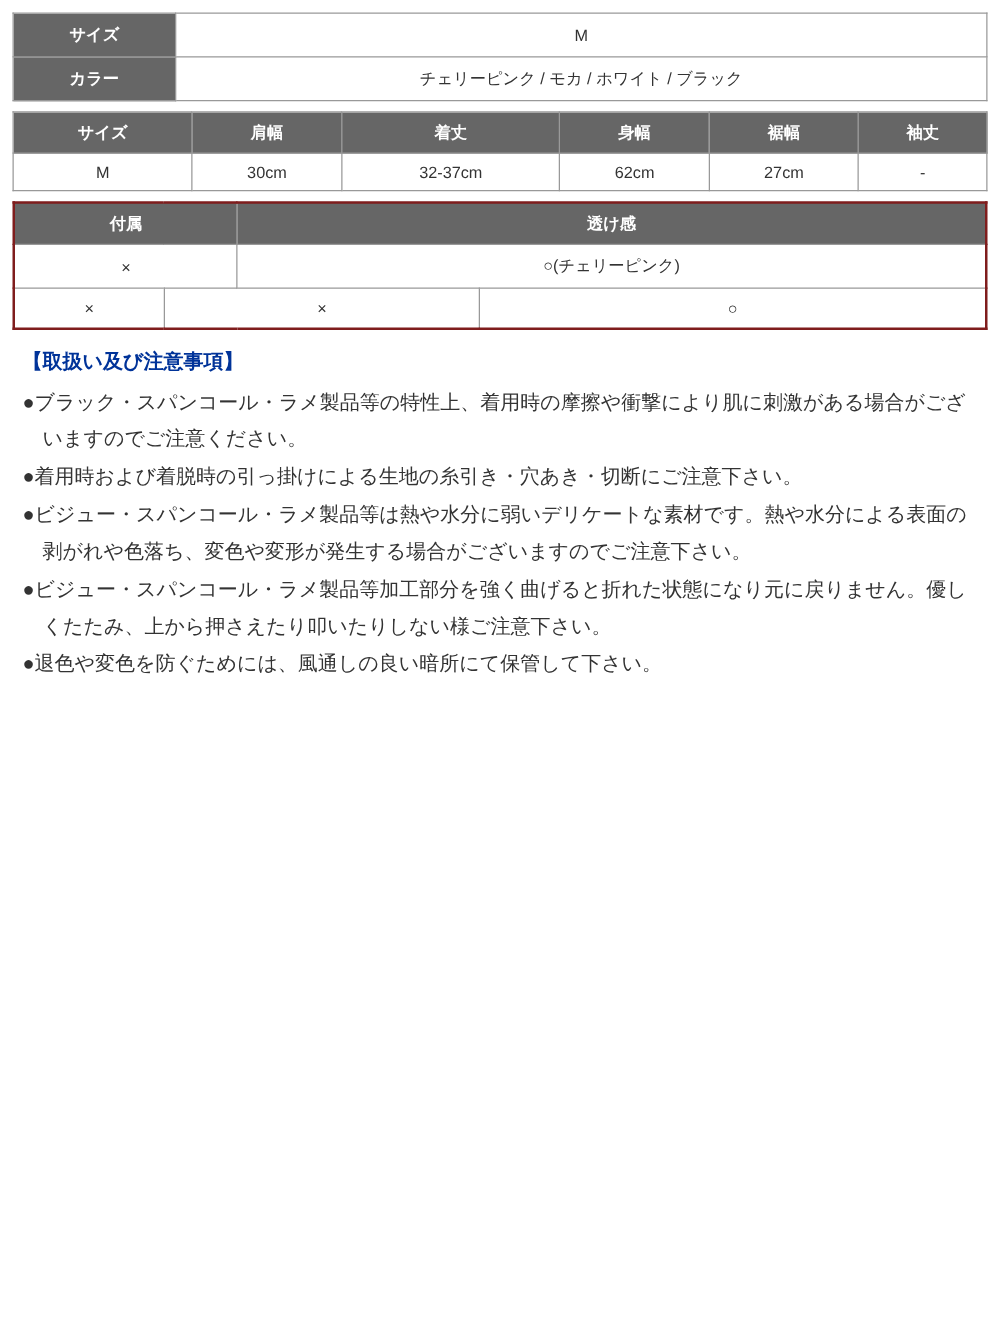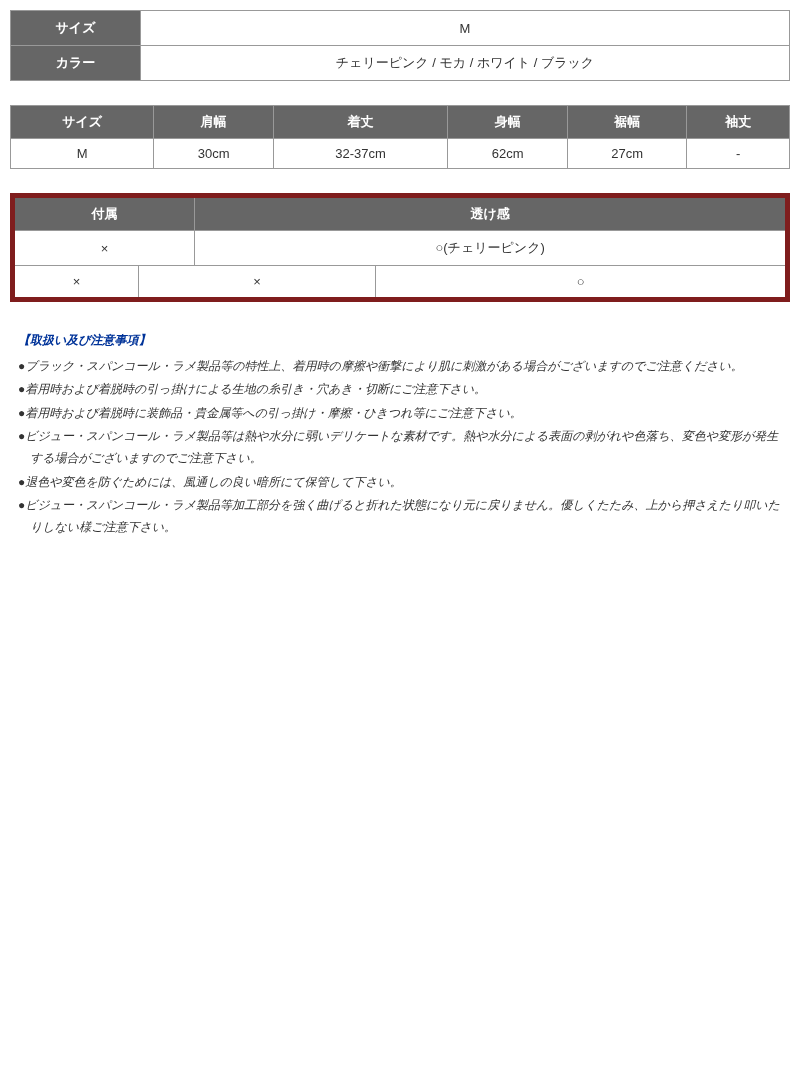--- a/index.html
+++ b/index.html
@@ -10,21 +10,21 @@
     body {
       background: #ffffff;
       font-family: 'MS PGothic', 'Hiragino Kaku Gothic ProN', sans-serif;
       font-size: 13px;
       color: #333;
       padding: 10px;
       width: 800px;
     }
 
     .section {
-      margin-bottom: 24px;
+      margin-bottom: 8px;
     }
 
     
     .info-table {
       width: 100%;
       border-collapse: collapse;
       border: 1px solid #999;
     }
     .info-table tr td {
       border: 1px solid #999;
@@ -61,44 +61,43 @@
       text-align: center;
       padding: 7px 4px;
       border: 1px solid #999;
       background-color: #fff;
     }
 
     
     .attr-table {
       width: 100%;
       border-collapse: collapse;
-      border: 5px solid #7f1d1d;
+      border: 2px solid #7f1d1d;
     }
     .attr-table th {
       background-color: #666;
       color: #fff;
       text-align: center;
       padding: 7px 4px;
       border: 1px solid #999;
       font-weight: bold;
     }
     .attr-table td {
       text-align: center;
       padding: 8px 4px;
       border: 1px solid #999;
       background-color: #fff;
     }
 
     
     .notes {
-      font-size: 12px;
+      font-size: 16px;
       line-height: 1.8;
       color: #333;
       padding: 4px 8px;
-      font-style: italic;
     }
     .notes-title {
       color: #003399;
       font-weight: bold;
       margin-bottom: 4px;
     }
     .notes p {
       text-indent: -1em;
       padding-left: 1em;
       margin-bottom: 2px;
@@ -165,18 +164,17 @@
         </tr>
       </tbody>
   </table>
 </div>
 
 <div class="notes">
   <div class="notes-title">【取扱い及び注意事項】</div>
   <div id="notes-items">
       <p>●ブラック・スパンコール・ラメ製品等の特性上、着用時の摩擦や衝撃により肌に刺激がある場合がございますのでご注意ください。</p>
       <p>●着用時および着脱時の引っ掛けによる生地の糸引き・穴あき・切断にご注意下さい。</p>
-      <p>●着用時および着脱時に装飾品・貴金属等への引っ掛け・摩擦・ひきつれ等にご注意下さい。</p>
       <p>●ビジュー・スパンコール・ラメ製品等は熱や水分に弱いデリケートな素材です。熱や水分による表面の剥がれや色落ち、変色や変形が発生する場合がございますのでご注意下さい。</p>
+      <p>●ビジュー・スパンコール・ラメ製品等加工部分を強く曲げると折れた状態になり元に戻りません。優しくたたみ、上から押さえたり叩いたりしない様ご注意下さい。</p>
       <p>●退色や変色を防ぐためには、風通しの良い暗所にて保管して下さい。</p>
-      <p>●ビジュー・スパンコール・ラメ製品等加工部分を強く曲げると折れた状態になり元に戻りません。優しくたたみ、上から押さえたり叩いたりしない様ご注意下さい。</p>
     </div>
 </div>
 
 </body></html>

